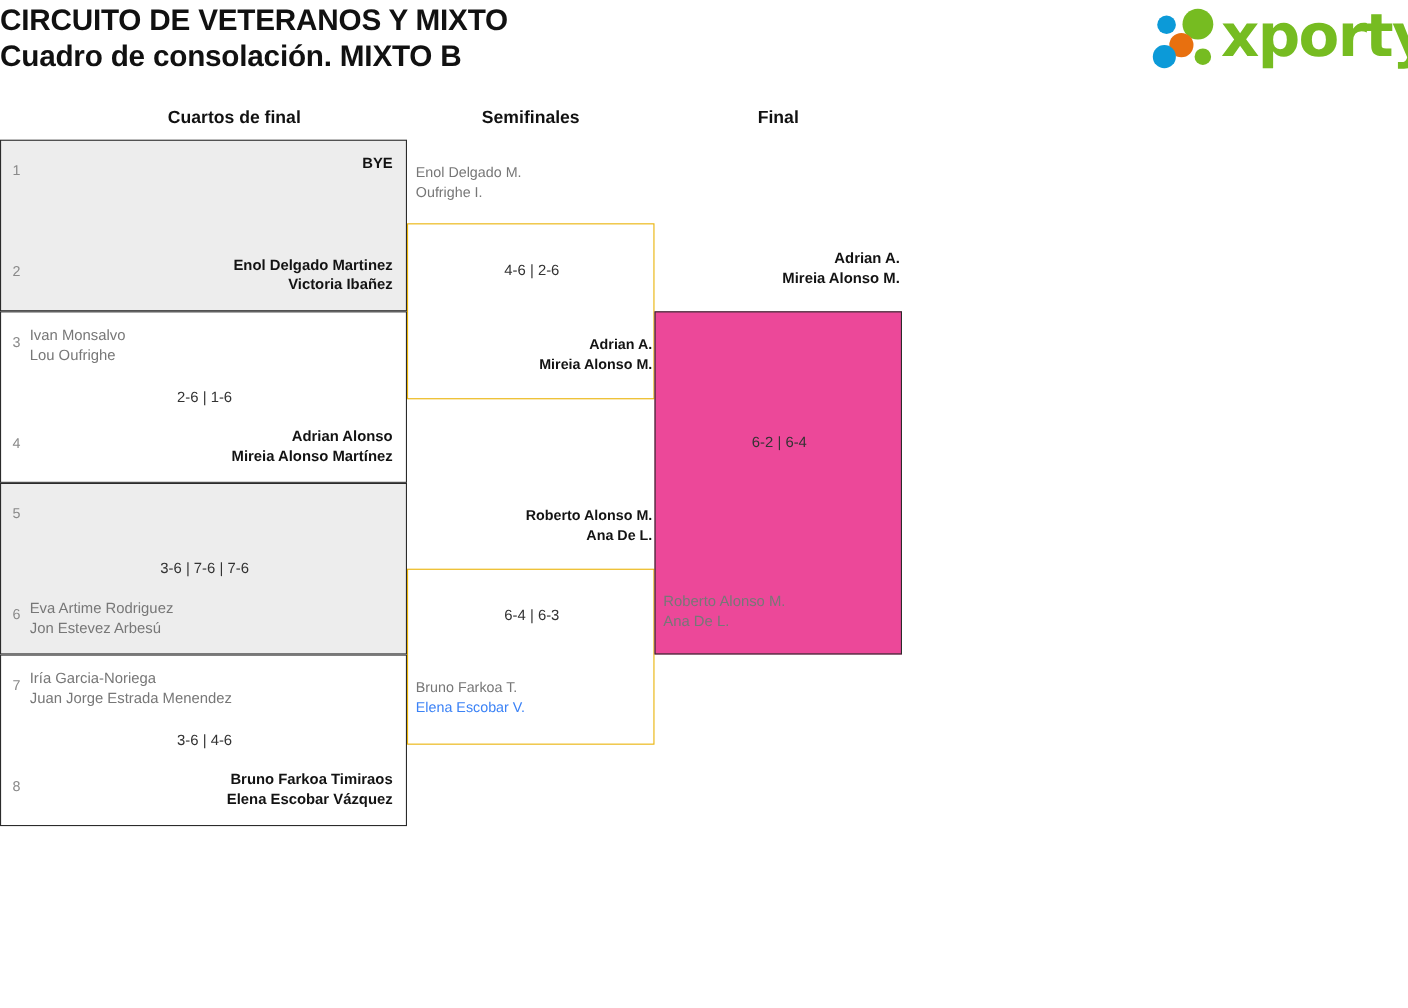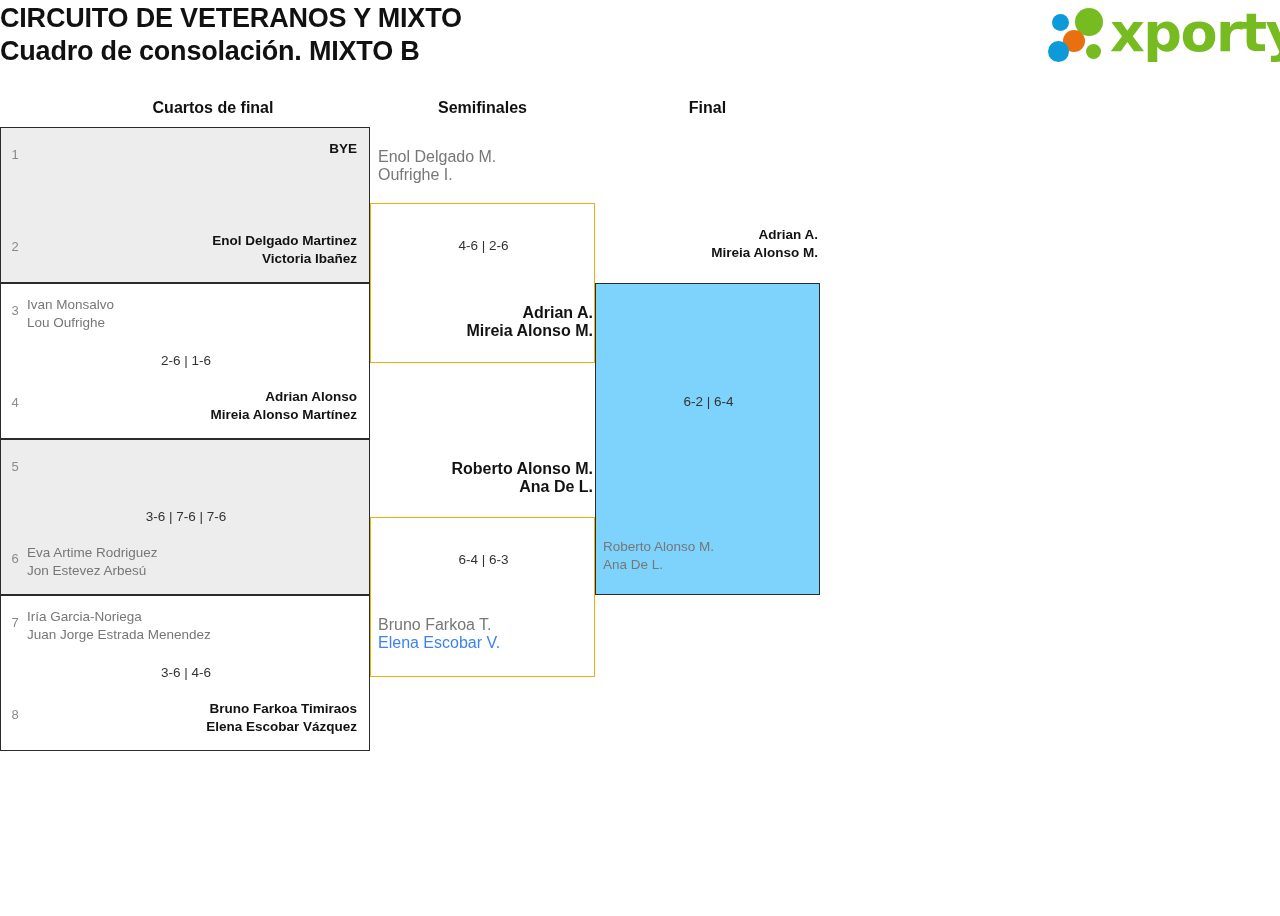--- a/index.html
+++ b/index.html
@@ -76,28 +76,28 @@
   .sf-box {
     position: absolute; left: 370px; width: 225px; height: 160px;
     border: 1px solid #eab308; background: #ffffff;
   }
   .sf-score {
     position: absolute; left: 0px; top: 33px; width: 225px;
     text-align: center; font-size: 13.5px; color: #333333; line-height: 18px;
   }
   .sf-team {
     position: absolute; left: 378px; width: 215px;
-    font-size: 16px; line-height: 18px;
+    font-size: 13px; line-height: 18px;
   }
   .sf-team .ln { display: block; white-space: nowrap; }
 
   
   .f-box {
     position: absolute; left: 595px; top: 283px; width: 225px; height: 312px;
-    border: 1px solid #2b2b2b; background: #7dd3fc;
+    border: 1px solid #2b2b2b; background: #ec4899;
   }
   .f-score {
     position: absolute; left: 0px; top: 109px; width: 225px;
     text-align: center; font-size: 13.5px; color: #333333; line-height: 18px;
   }
   .f-team {
     position: absolute; left: 603px; width: 215px;
     font-size: 13.5px; line-height: 18px;
   }
   .f-team .ln { display: block; white-space: nowrap; }

